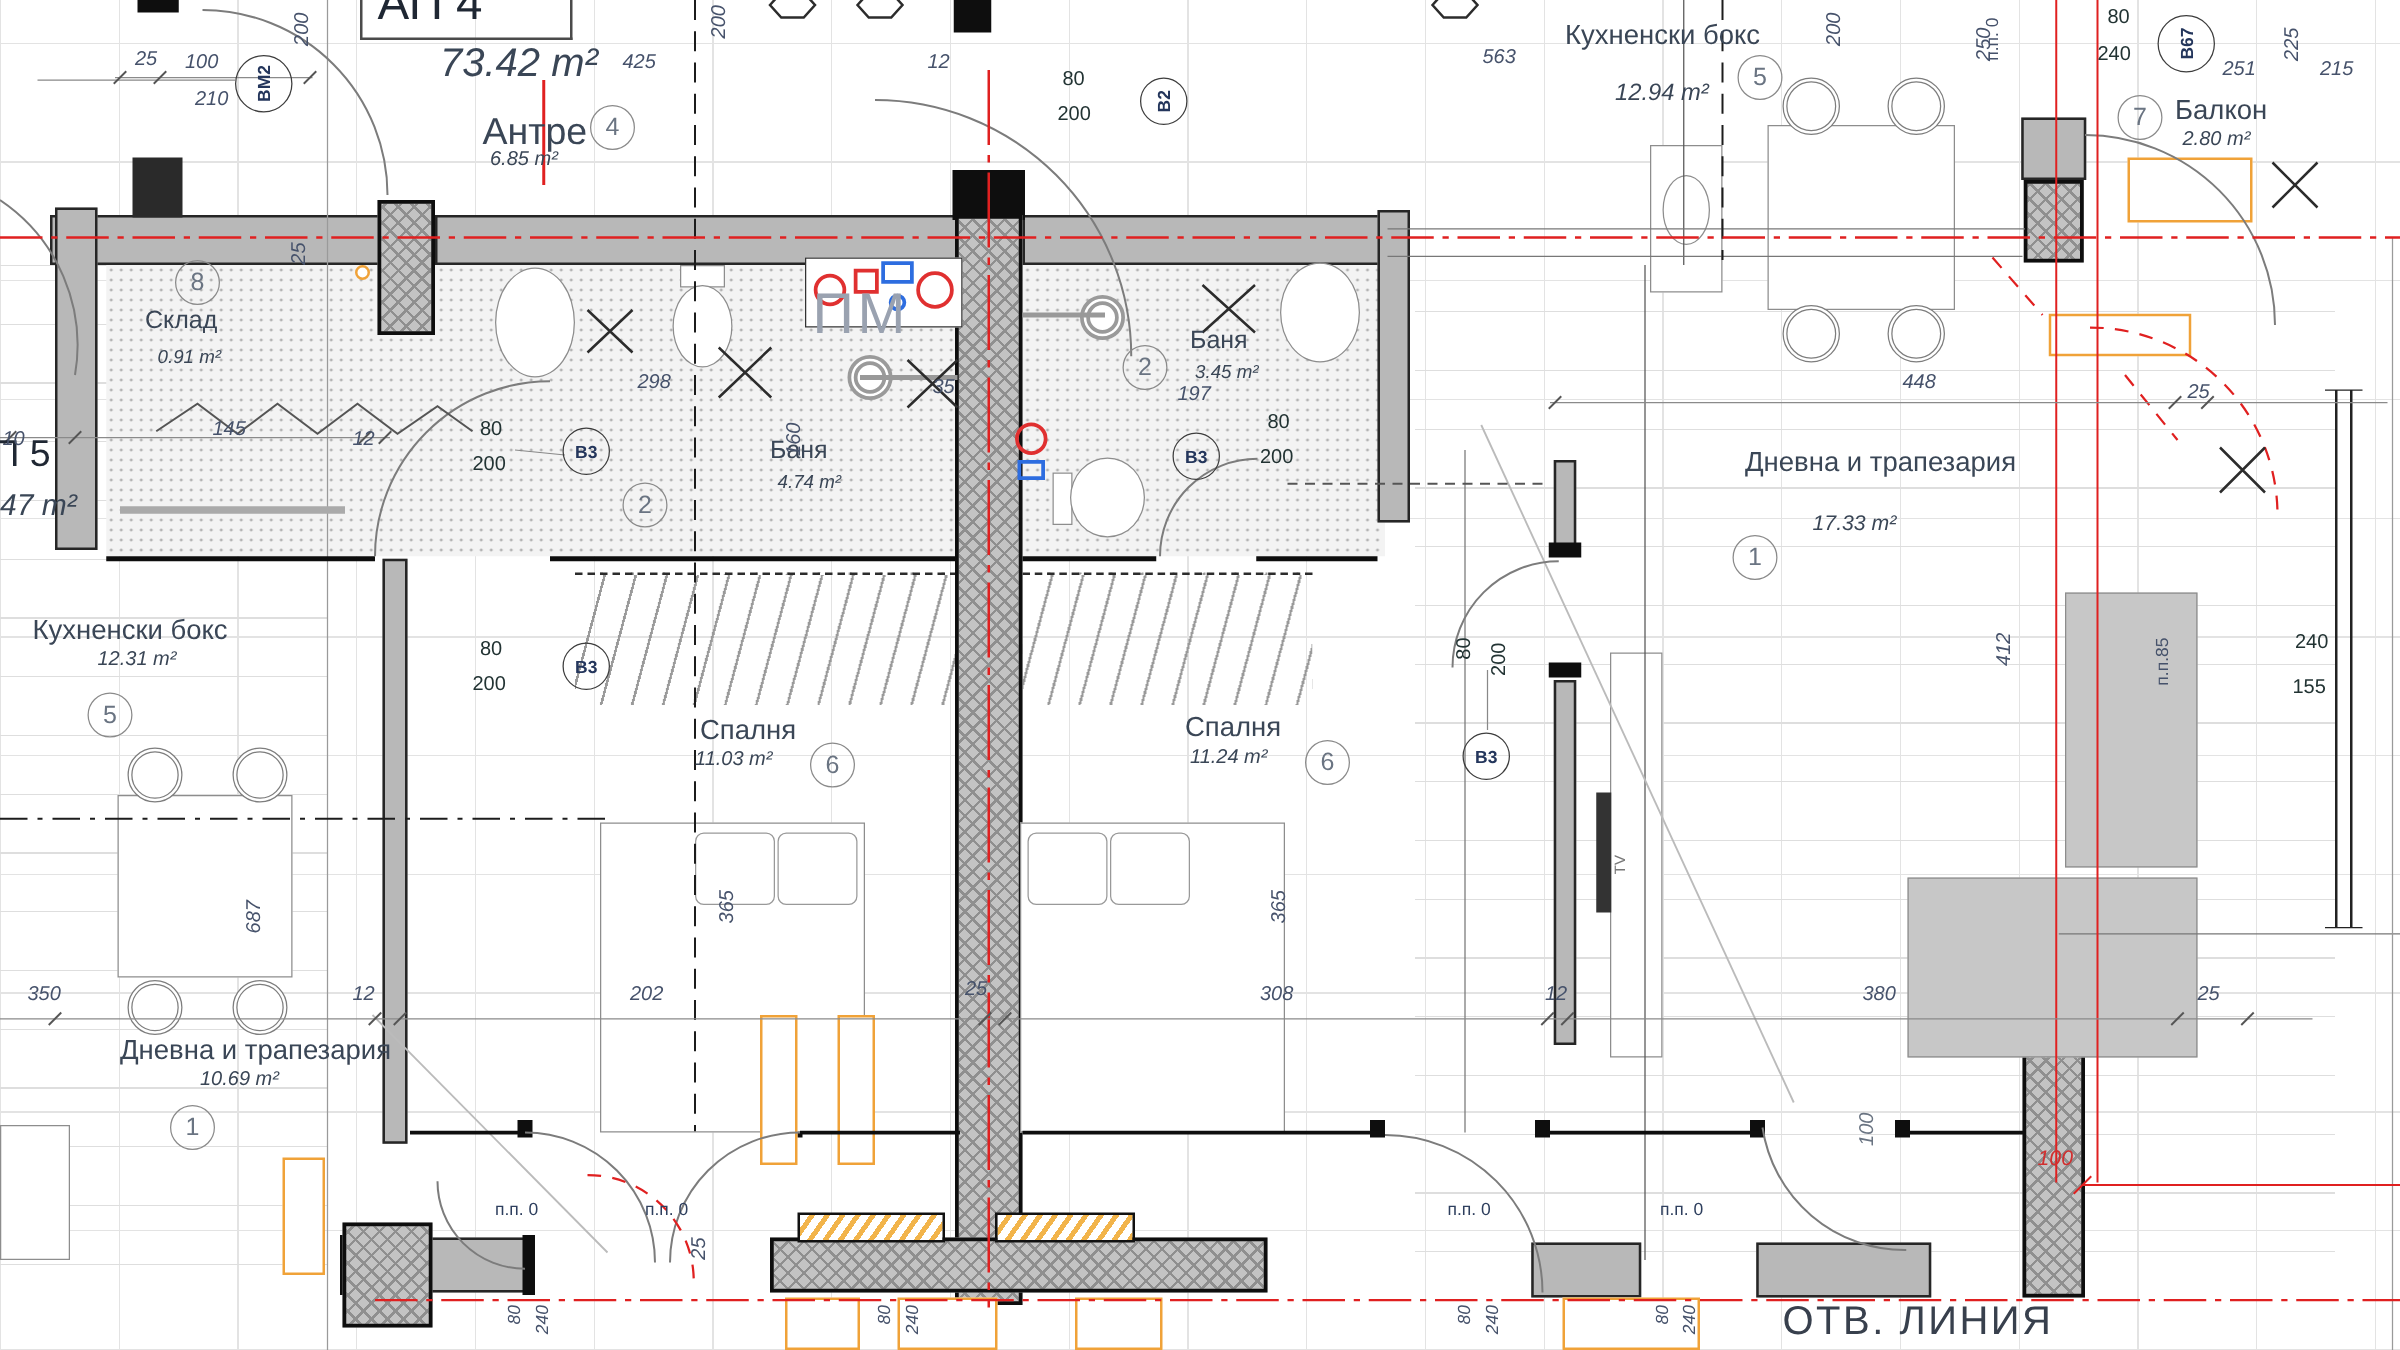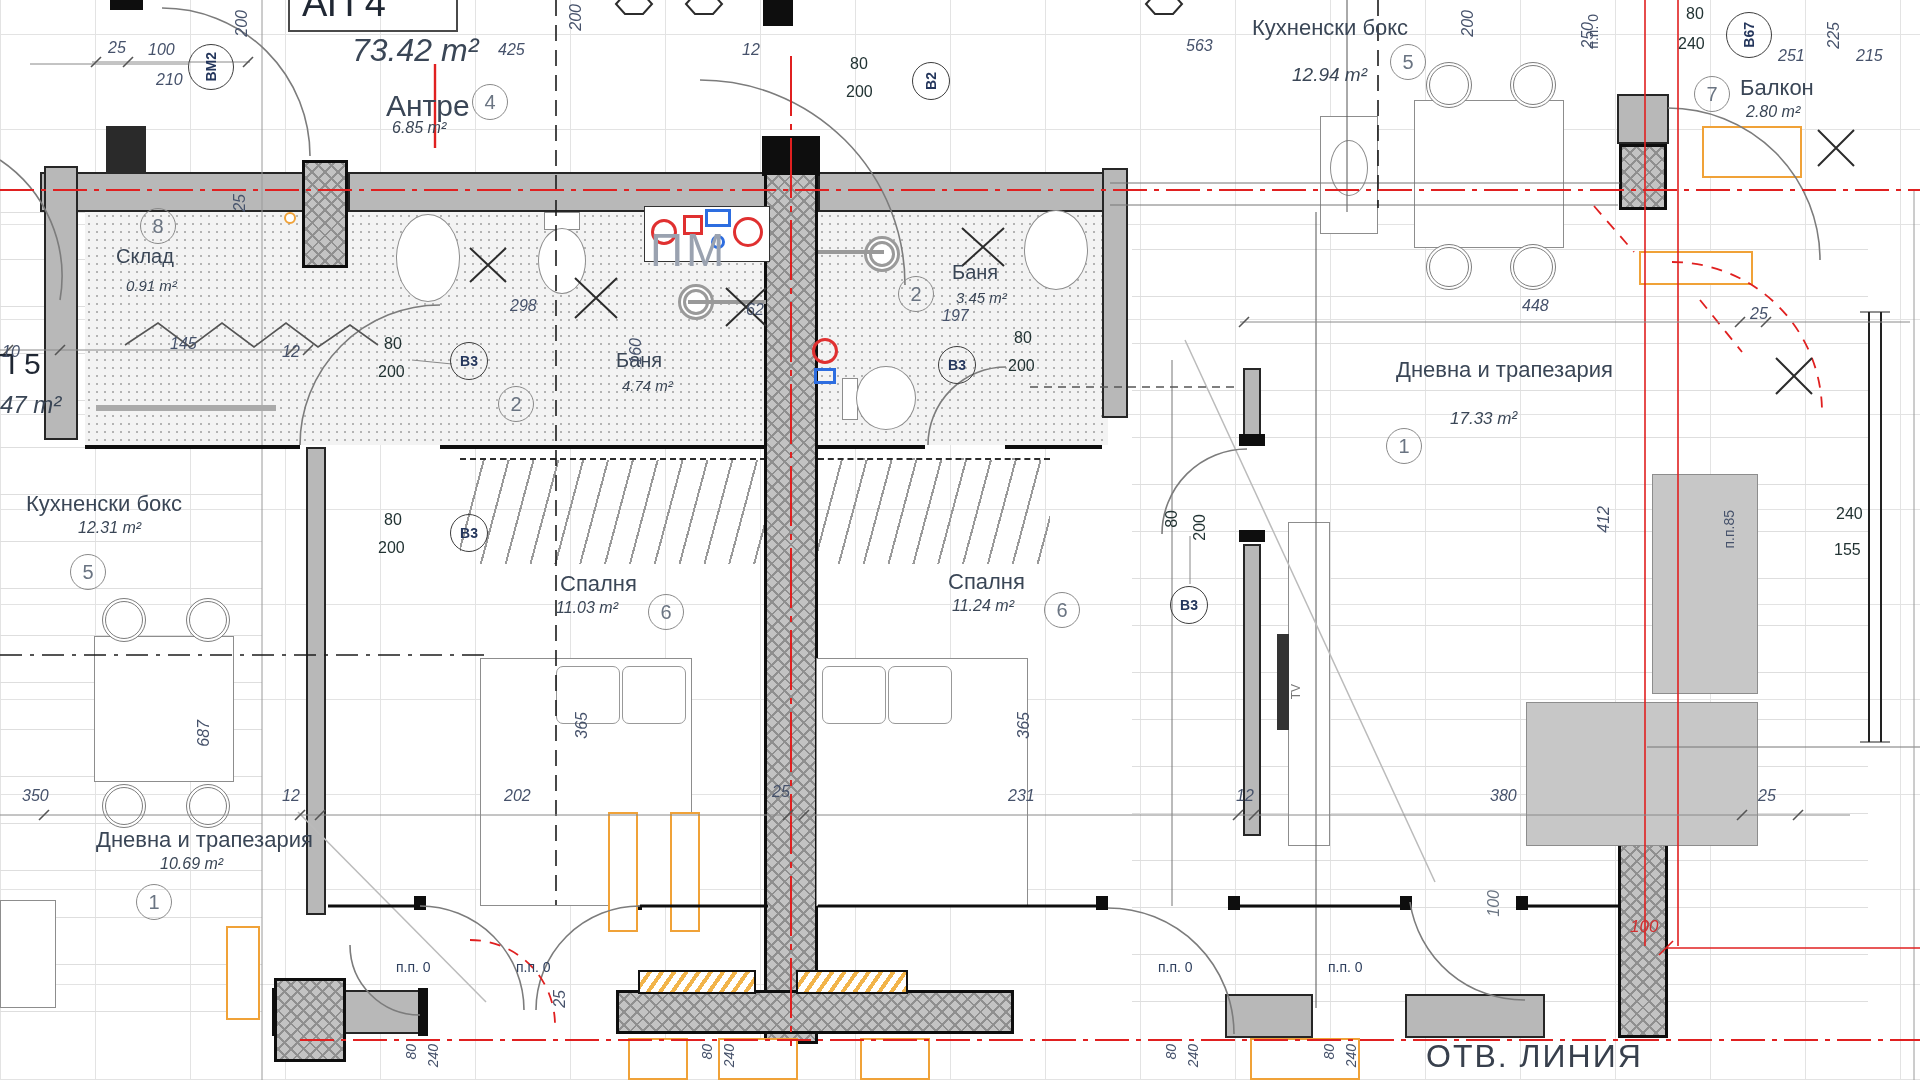--- a/index.html
+++ b/index.html
@@ -378,21 +378,21 @@
   <div class="t dim" style="left:1856px;top:48px">215</div>
 
   <div class="t dim rot" style="left:232px;top:194px">25</div>
   <div class="t dim" style="left:2px;top:344px">10</div>
   <div class="t dim" style="left:170px;top:336px">145</div>
   <div class="t dim" style="left:282px;top:344px">12</div>
   <div class="t dim" style="left:510px;top:298px">298</div>
   <div class="t dim rot" style="left:628px;top:338px">160</div>
   <div class="t dim" style="left:384px;top:336px;font-style:normal;color:#233">80</div>
   <div class="t dim" style="left:378px;top:364px;font-style:normal;color:#233">200</div>
-  <div class="t dim" style="left:746px;top:302px">62</div>
+  <div class="t dim" style="left:746px;top:302px">35</div>
   <div class="t dim" style="left:942px;top:308px">197</div>
   <div class="t dim" style="left:1014px;top:330px;font-style:normal;color:#233">80</div>
   <div class="t dim" style="left:1008px;top:358px;font-style:normal;color:#233">200</div>
   <div class="t dim" style="left:1522px;top:298px">448</div>
   <div class="t dim" style="left:1750px;top:306px">25</div>
 
   <div class="t dim" style="left:384px;top:512px;font-style:normal;color:#233">80</div>
   <div class="t dim" style="left:378px;top:540px;font-style:normal;color:#233">200</div>
   <div class="t dim rot" style="left:1164px;top:510px;font-style:normal;color:#233">80</div>
   <div class="t dim rot" style="left:1192px;top:514px;font-style:normal;color:#233">200</div>
@@ -402,21 +402,21 @@
   <div class="t dim rot" style="left:1596px;top:506px">412</div>
   <div class="t dim rot sm" style="left:1722px;top:510px;font-style:normal">п.п.85</div>
   <div class="t dim" style="left:1836px;top:506px;font-style:normal;color:#233">240</div>
   <div class="t dim" style="left:1834px;top:542px;font-style:normal;color:#233">155</div>
   <div class="t rot sm" style="left:1290px;top:684px;color:#777;font-size:12px">TV</div>
 
   <div class="t dim" style="left:22px;top:788px">350</div>
   <div class="t dim" style="left:282px;top:788px">12</div>
   <div class="t dim" style="left:504px;top:788px">202</div>
   <div class="t dim" style="left:772px;top:784px">25</div>
-  <div class="t dim" style="left:1008px;top:788px">231</div>
+  <div class="t dim" style="left:1008px;top:788px">308</div>
   <div class="t dim" style="left:1236px;top:788px">12</div>
   <div class="t dim" style="left:1490px;top:788px">380</div>
   <div class="t dim" style="left:1758px;top:788px">25</div>
 
   <div class="t sm" style="left:396px;top:960px;color:#2e3f5e">п.п. 0</div>
   <div class="t sm" style="left:516px;top:960px;color:#2e3f5e">п.п. 0</div>
   <div class="t sm" style="left:1158px;top:960px;color:#2e3f5e">п.п. 0</div>
   <div class="t sm" style="left:1328px;top:960px;color:#2e3f5e">п.п. 0</div>
   <div class="t dim rot" style="left:552px;top:990px">25</div>
   <div class="t dim rot" style="left:1486px;top:890px;color:#6a7482">100</div>

